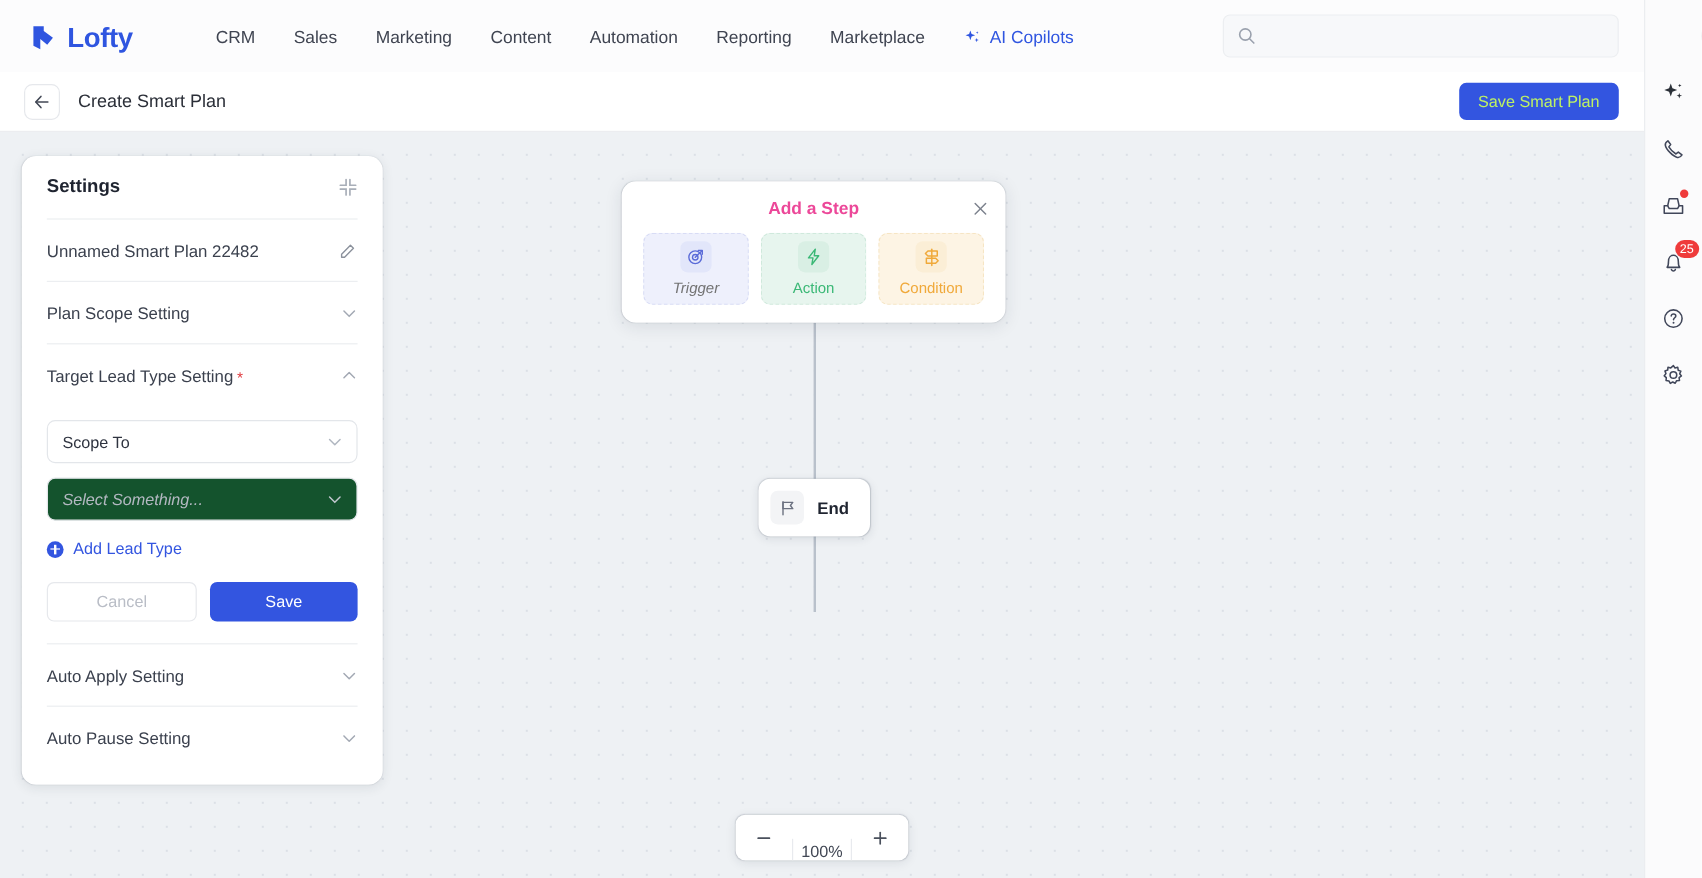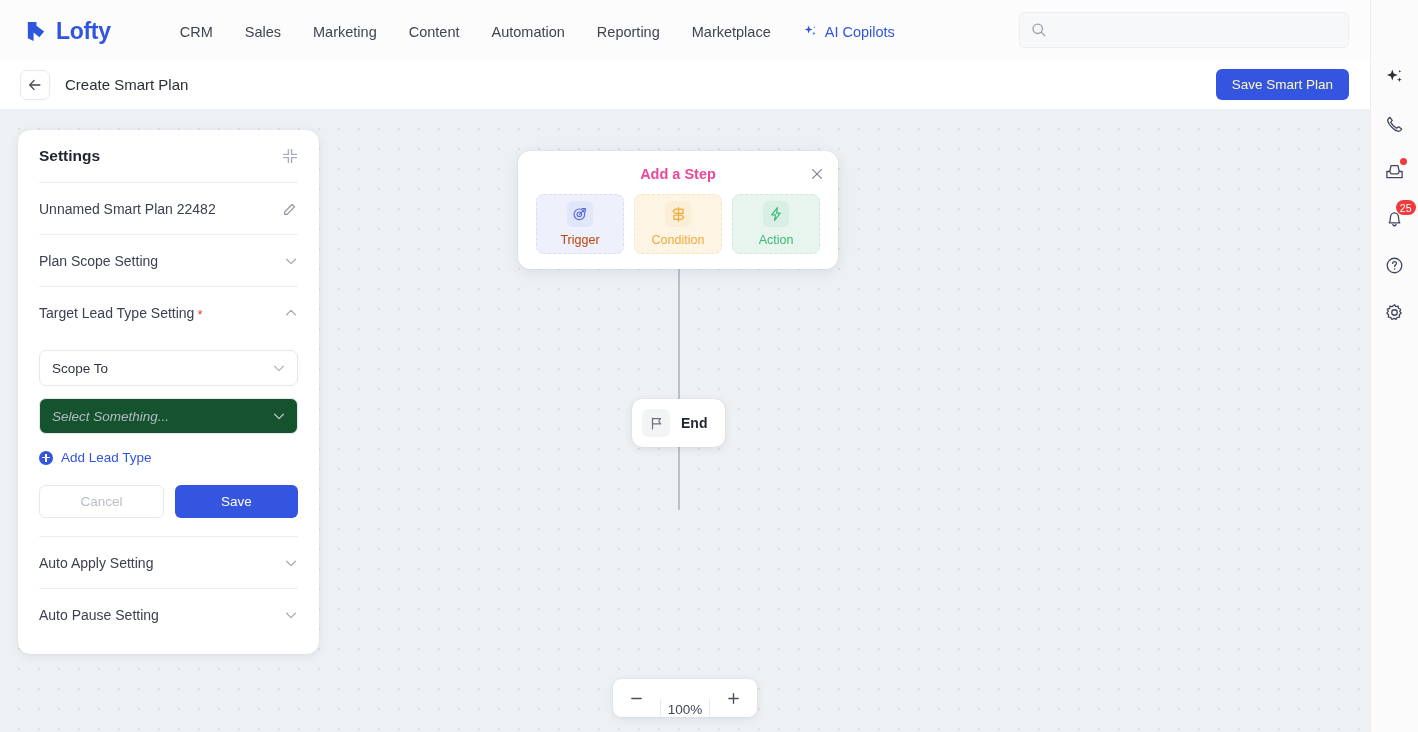--- a/index.html
+++ b/index.html
@@ -53,21 +53,21 @@
     border-bottom: 1px solid #ecedf0;
   }
   .backbtn {
     margin-left: 20px; width: 30px; height: 30px; border: 1px solid #e6e8ec;
     border-radius: 7px; background:#fff; display:flex; align-items:center;
     justify-content:center; cursor:pointer;
   }
   .page-title { margin-left: 15px; font-size: 15px; color: #2b2f38; font-weight: 400; }
   .save-plan-btn {
     position: absolute; right: 21px; top: 9px; height: 31px; padding: 0 16px;
-    background: #3355e0; color: #fef9c3; border: 0; border-radius: 6px;
+    background: #3355e0; color: #bef264; border: 0; border-radius: 6px;
     font-size: 13.5px; cursor: pointer; font-family: "Liberation Sans", sans-serif;
   }
 
   
   .canvas {
     position: absolute; top: 110px; left: 0; width: 1370px; height: 622px;
     background-color: #eef1f4;
     background-image: radial-gradient(#dbe0e6 1.1px, transparent 1.2px);
     background-size: 20px 20px; background-position: 9px 9px;
     overflow: hidden;
@@ -148,21 +148,21 @@
     display:flex; flex-direction:column; align-items:center; justify-content:center;
     gap:6px; cursor:pointer;
   }
   .as-card .ico-box {
     width:26px; height:26px; border-radius:6px; display:flex;
     align-items:center; justify-content:center;
   }
   .as-card .as-label { font-size:12.5px; }
   .card-trigger { background:#eef0fc; border-color:#d8dcf5; }
   .card-trigger .ico-box { background:#e2e6fa; }
-  .card-trigger .as-label { color:#c2410c; }
+  .card-trigger .as-label { color:#737373;font-style:italic; }
   .card-condition { background:#fdf4e4; border-color:#f6e5c4; }
   .card-condition .ico-box { background:#fbeed6; }
   .card-condition .as-label { color:#f0a93a; }
   .card-action { background:#e7f5ee; border-color:#cfe9dc; }
   .card-action .ico-box { background:#d9efe4; }
   .card-action .as-label { color:#3bb876; }
 
   
   .connector {
     position:absolute; left:678px; top:159px; width:2px; height:241px;
@@ -368,40 +368,40 @@
             <svg width="16" height="16" viewBox="0 0 18 18">
               <circle cx="8.3" cy="9.4" r="6" fill="none" stroke="#5a6bd8" stroke-width="1.3"></circle>
               <circle cx="8.3" cy="9.4" r="2.6" fill="none" stroke="#5a6bd8" stroke-width="1.3"></circle>
               <line x1="8.3" y1="9.4" x2="14.6" y2="3.3" stroke="#5a6bd8" stroke-width="1.3" stroke-linecap="round"></line>
               <polyline points="11.2,3 14.9,3 14.9,6.7" fill="none" stroke="#5a6bd8" stroke-width="1.3" stroke-linecap="round" stroke-linejoin="round"></polyline>
             </svg>
           </div>
           <div class="as-label">Trigger</div>
         </div>
 
+        <div class="as-card card-action">
+          <div class="ico-box">
+            <svg width="16" height="16" viewBox="0 0 18 18">
+              <path d="M10.6 1.8 L4.2 10 H8.4 L7.4 16.2 L13.8 8 H9.6 Z" fill="none" stroke="#3bb876" stroke-width="1.3" stroke-linejoin="round"></path>
+            </svg>
+          </div>
+          <div class="as-label">Action</div>
+        </div>
+
         <div class="as-card card-condition">
           <div class="ico-box">
             <svg width="17" height="17" viewBox="0 0 18 18">
               <line x1="9" y1="1.8" x2="9" y2="16.2" stroke="#f0a93a" stroke-width="1.3" stroke-linecap="round"></line>
               <path d="M13.8 3.4 H5.6 L3.4 5.6 L5.6 7.8 H13.8 Z" fill="none" stroke="#f0a93a" stroke-width="1.3" stroke-linejoin="round"></path>
               <path d="M4.2 9.8 H12.4 L14.6 12 L12.4 14.2 H4.2 Z" fill="none" stroke="#f0a93a" stroke-width="1.3" stroke-linejoin="round"></path>
             </svg>
           </div>
           <div class="as-label">Condition</div>
         </div>
 
-        <div class="as-card card-action">
-          <div class="ico-box">
-            <svg width="16" height="16" viewBox="0 0 18 18">
-              <path d="M10.6 1.8 L4.2 10 H8.4 L7.4 16.2 L13.8 8 H9.6 Z" fill="none" stroke="#3bb876" stroke-width="1.3" stroke-linejoin="round"></path>
-            </svg>
-          </div>
-          <div class="as-label">Action</div>
-        </div>
-
       </div>
     </div>
 
     <div class="zoomctl">
       <div class="zbtn">
         <svg width="15" height="15" viewBox="0 0 16 16">
           <line x1="3" y1="8" x2="13" y2="8" stroke="#4a505c" stroke-width="1.5" stroke-linecap="round"></line>
         </svg>
       </div>
       <div class="zdiv"></div>

